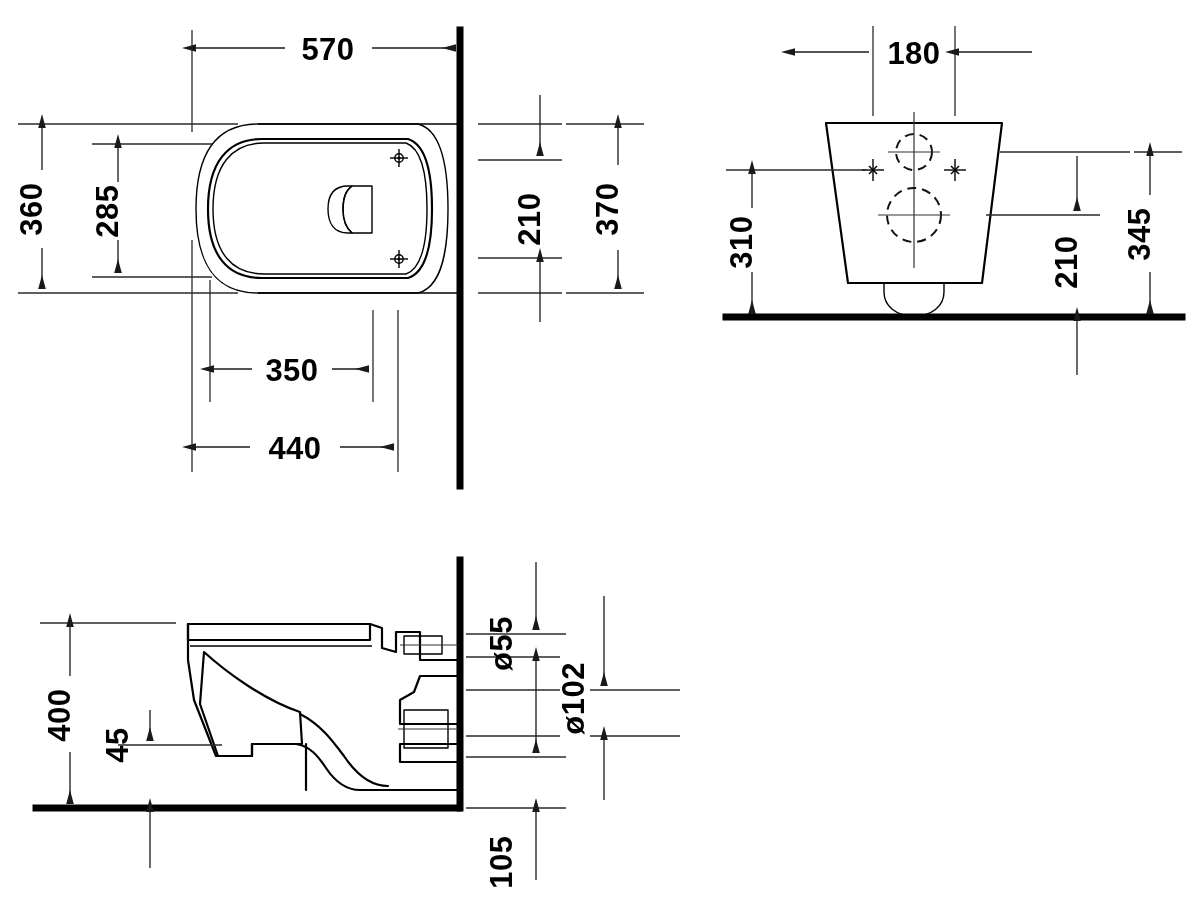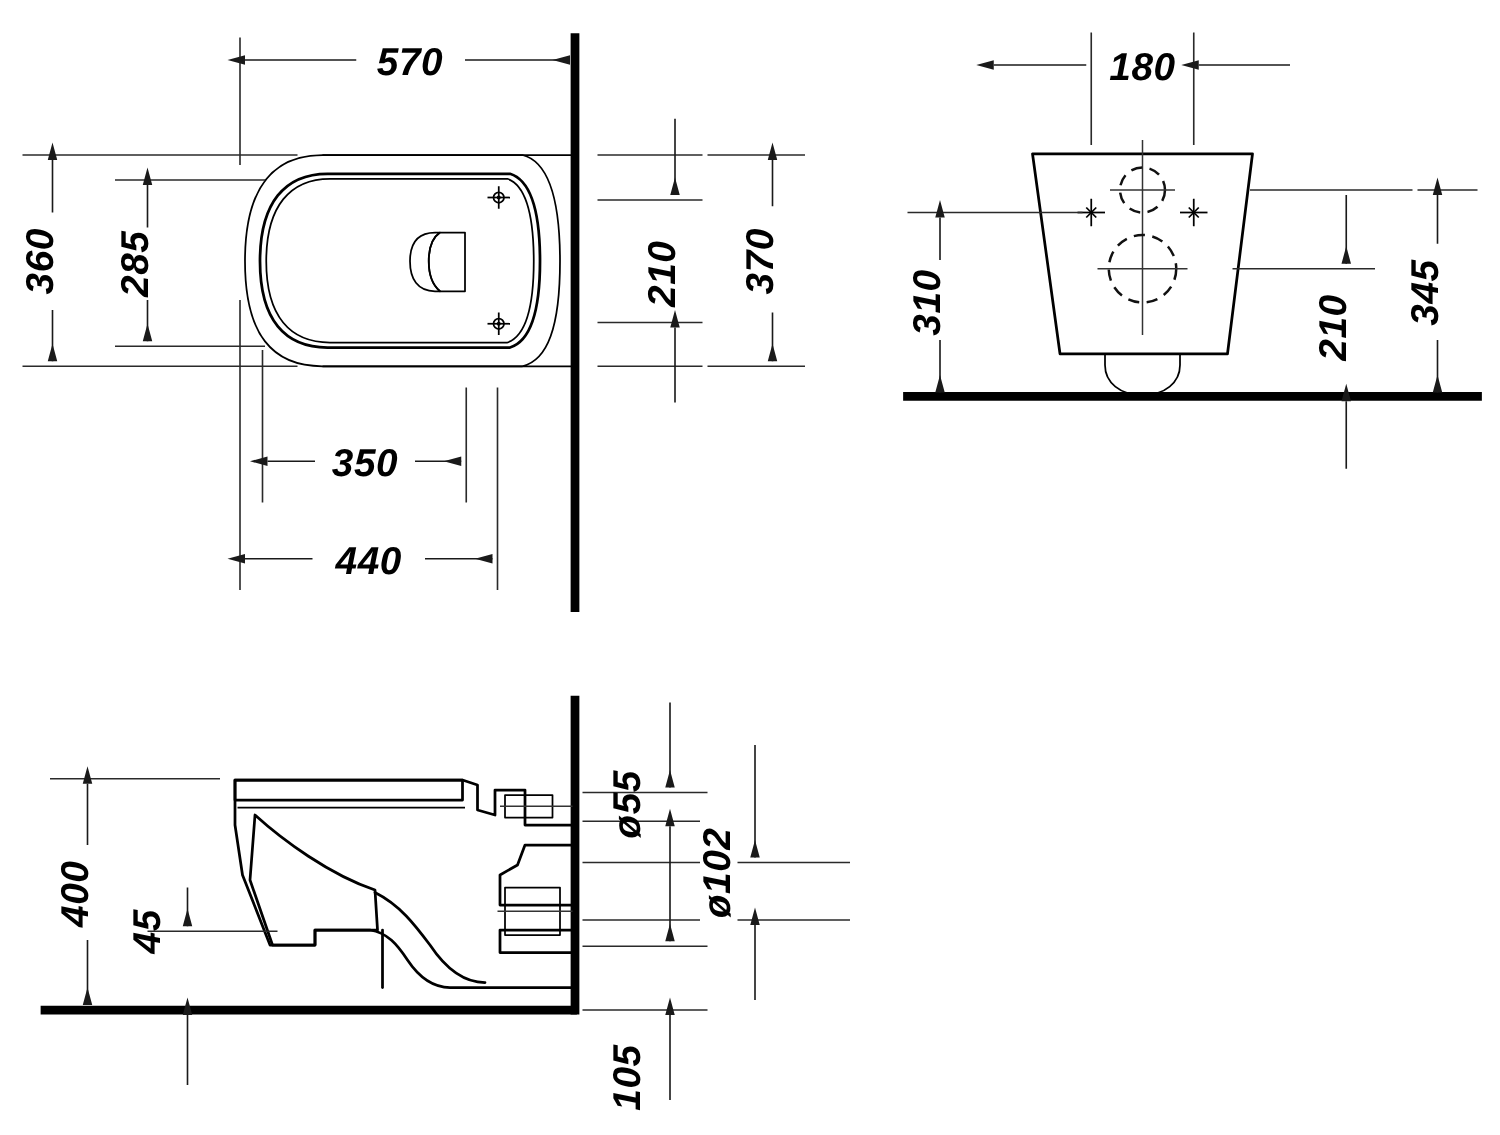--- a/index.html
+++ b/index.html
@@ -10,21 +10,20 @@
   }
   body {
     font-family: "Liberation Sans", sans-serif;
   }
   #drawing-root {
     position: relative;
     width: 1200px;
     height: 908px;
     background: #ffffff;
     overflow: hidden;
-    font-style: italic;
   }
   svg#drawing {
     display: block;
     width: 1200px;
     height: 908px;
   }
   .dim-text {
     font-family: "Liberation Sans", sans-serif;
     font-weight: bold;
     font-size: 31px;

